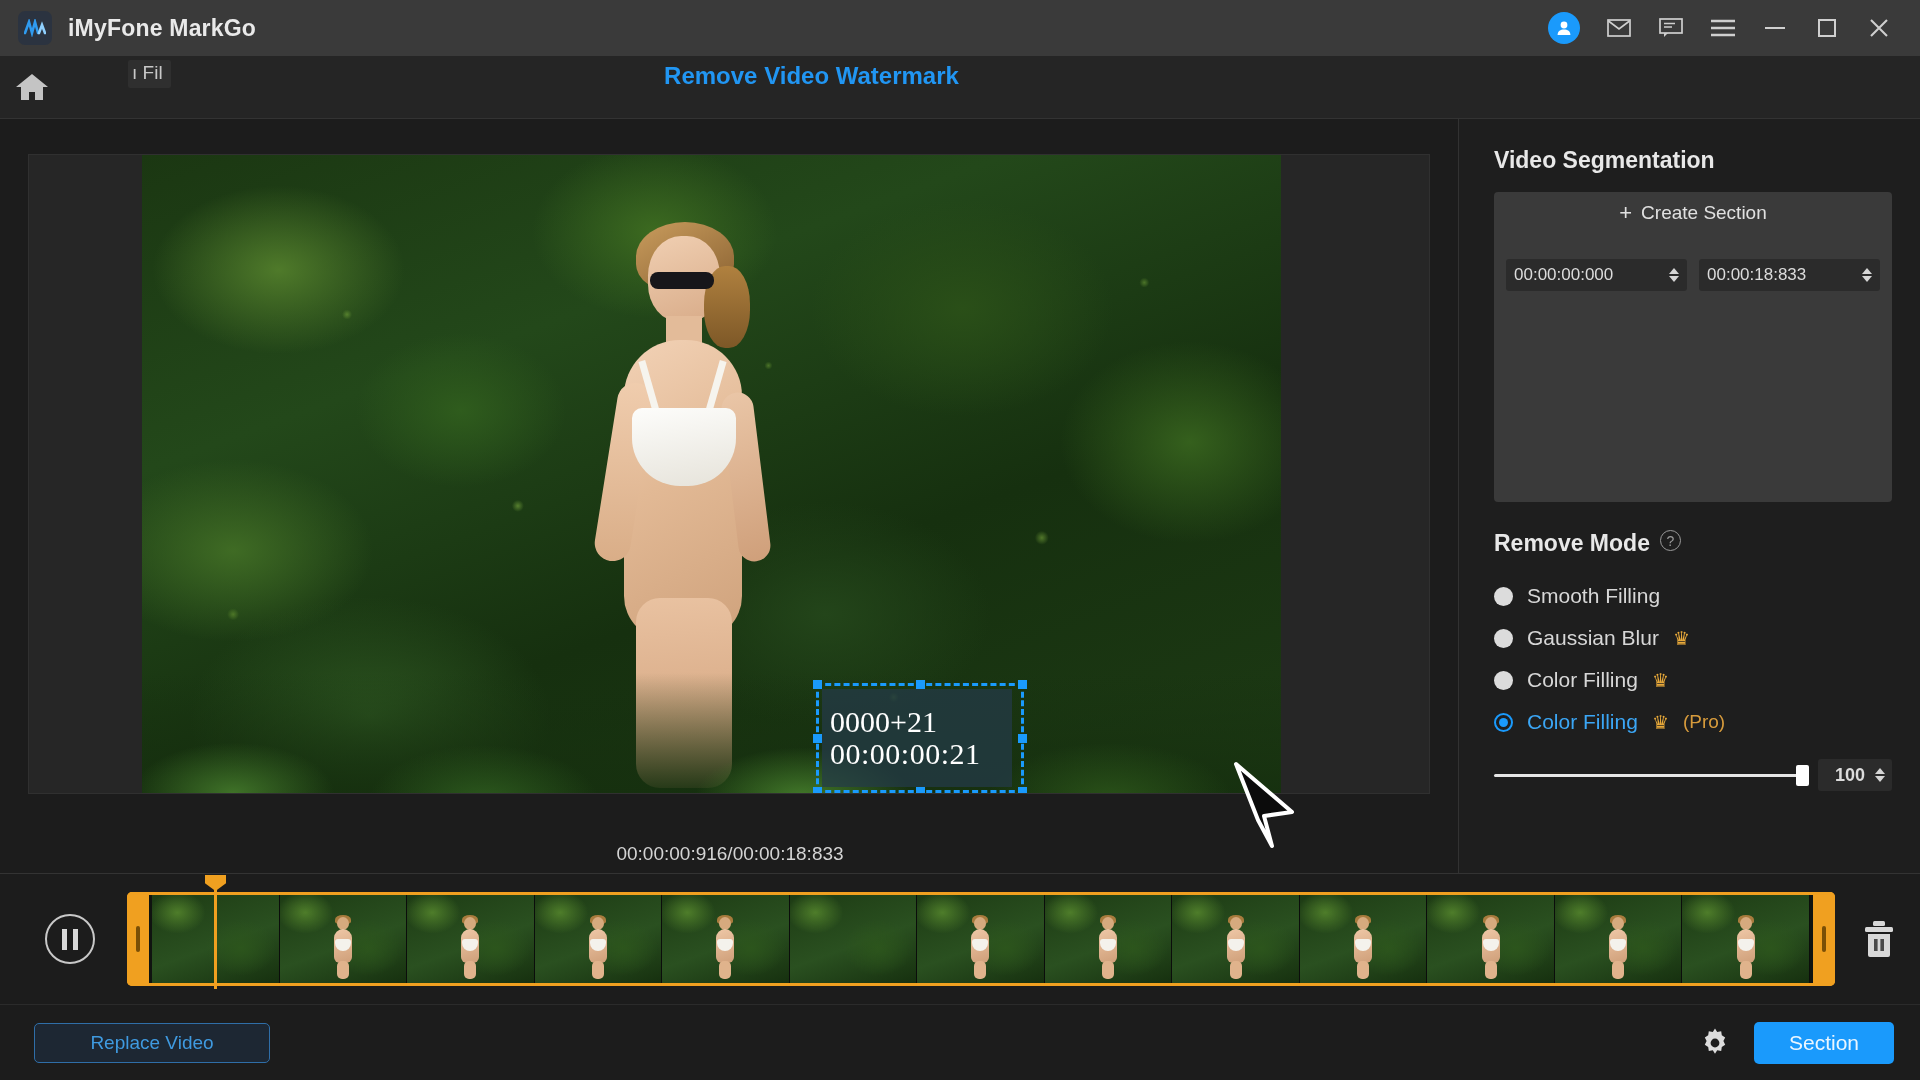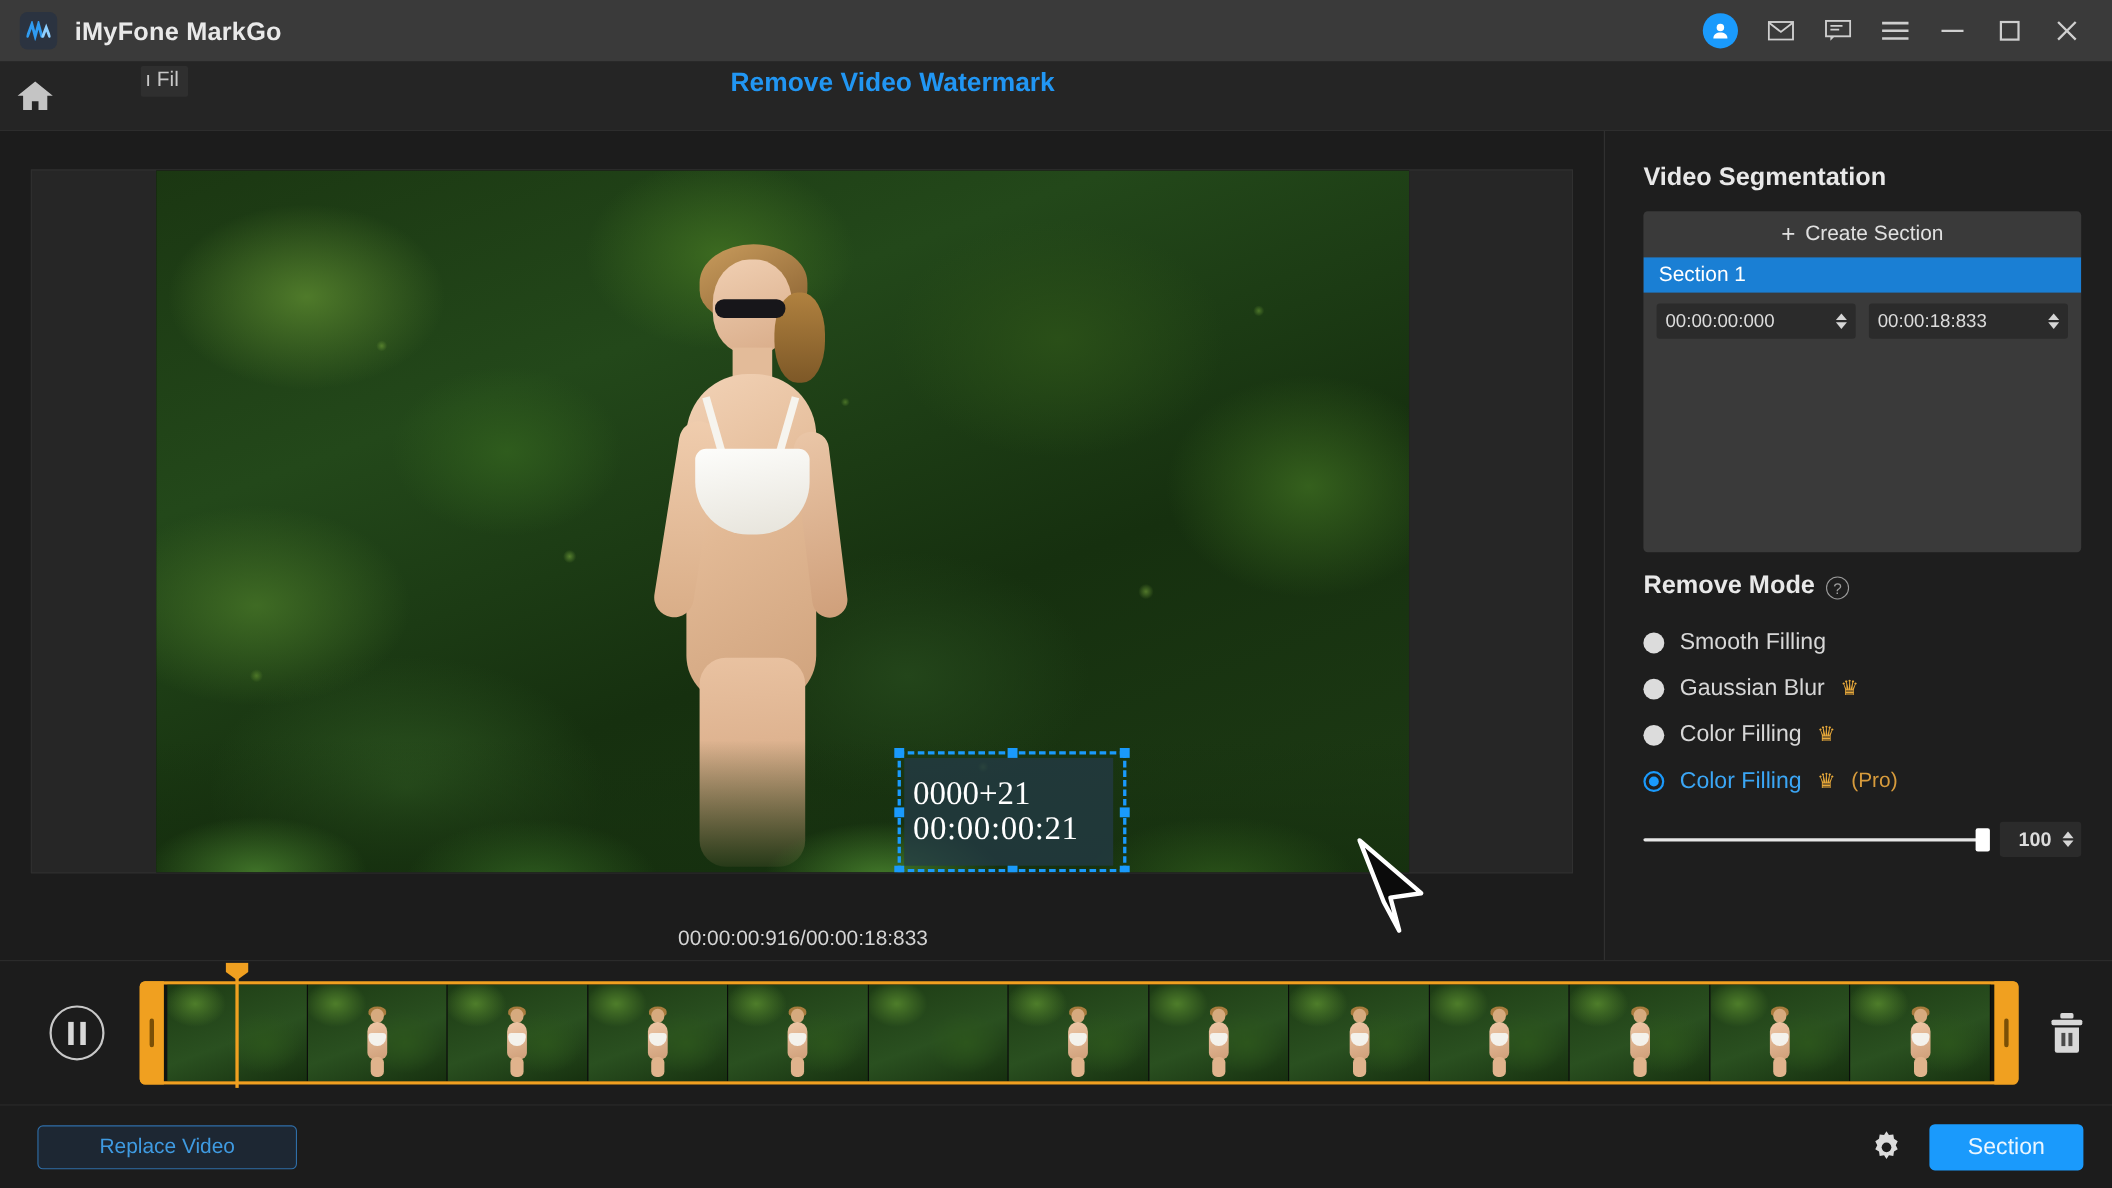--- a/index.html
+++ b/index.html
@@ -182,32 +182,32 @@
   }
   .create-section{
     height:42px; display:flex; align-items:center; justify-content:center;
     color:#e0e0e0; font-size:19px; cursor:pointer; gap:9px;
   }
   .plus{ font-size:22px; line-height:1; }
   .section-row{
     height:32px; background:#1a7fd4; display:flex; align-items:center;
     padding-left:14px; color:#fff; font-size:19px; cursor:pointer;
   }
-  .time-row{ display:flex; gap:12px; padding:10px 12px 0 12px; }
+  .time-row{ display:flex; gap:12px; padding:10px 12px 0 12px;margin-top:15px; }
   .time-field{
     flex:1; height:32px; background:#2b2b2b; border-radius:3px;
     display:flex; align-items:center; padding:0 8px; cursor:text;
   }
   .time-field .val{ color:#dcdcdc; font-size:17px; flex:1; }
   .spin{ display:flex; flex-direction:column; gap:2px; cursor:pointer; }
   .spin .up, .spin .dn{ width:0; height:0; border-left:5px solid transparent; border-right:5px solid transparent; }
   .spin .up{ border-bottom:6px solid #d6d6d6; }
   .spin .dn{ border-top:6px solid #d6d6d6; }
 
-  .rm-title-row{ margin-top:16px; display:flex; align-items:flex-end; gap:10px; }
+  .rm-title-row{ margin-top:28px; display:flex; align-items:flex-start; gap:10px; }
   .rm-title{ color:#e8e8e8; font-size:23px; font-weight:bold; }
   .qmark{
     width:21px; height:21px; border-radius:50%; border:1.6px solid #9b9b9b;
     color:#9b9b9b; font-size:14px; display:flex; align-items:center; justify-content:center;
     cursor:pointer;
   }
   .radio-list{ margin-top:18px; }
   .radio-item{
     display:flex; align-items:center; gap:14px; height:42px; cursor:pointer;
   }
@@ -424,23 +424,20 @@
 <div class="rpanel">
 
   <div class="panel-title">Video Segmentation</div>
 
   <div class="seg-box">
     <div class="create-section">
       <span class="plus">+</span>
       <span>Create Section</span>
     </div>
 
-    <div class="section-row">
-      <span>Section 1</span>
-    </div>
 
     <div class="time-row">
       <div class="time-field">
         <span class="val">00:00:00:000</span>
         <span class="spin">
             <i class="up"></i>
             <i class="dn"></i>
           </span>
       </div>
       <div class="time-field">

